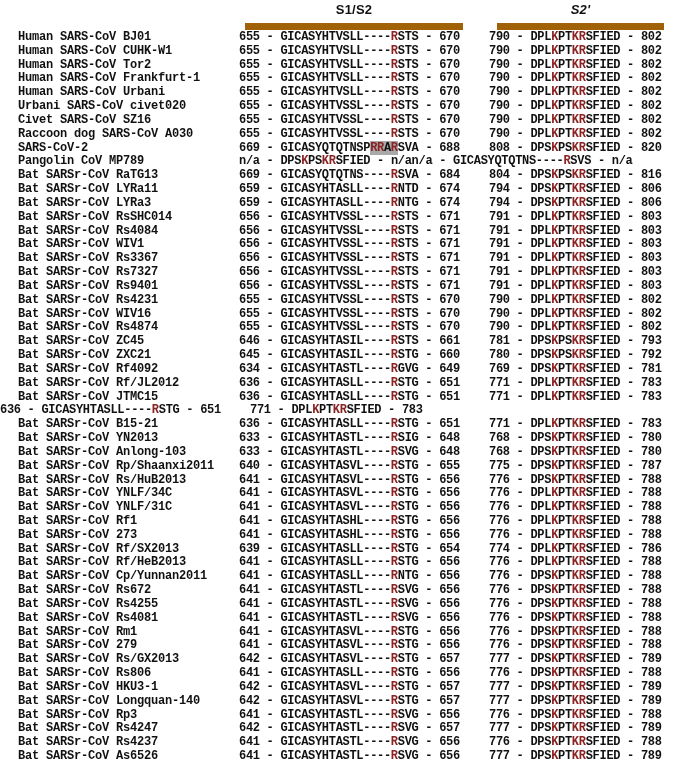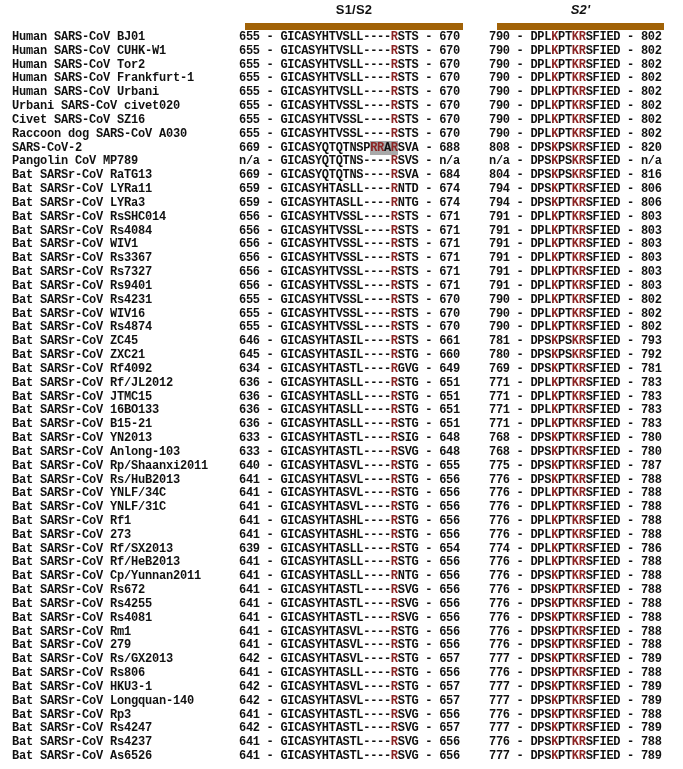--- a/index.html
+++ b/index.html
@@ -16,21 +16,21 @@
     font-weight:bold; font-size:13px; letter-spacing:0.2px;
   }
   .colhead.s1 { left:245px; width:218px; }
   .colhead.s2 { left:497px; width:167px;font-style:italic; }
   .rows { position:absolute; top:31px; left:0; width:683px; }
   .row {
     height:13.83px; line-height:13.83px; white-space:pre;
     font-size:12px; display:flex; align-items:center;
   }
   .vname {
-    display:inline-block; width:239px; padding-left:12px;
+    display:inline-block; width:239px; padding-left:18px;
     letter-spacing:-0.2px; overflow:hidden; box-sizing:border-box;
   }
   .block { display:inline-block; letter-spacing:-0.3px; }
   .block.s1b { width:250px; }
   .red { color:var(--red); }
   .hlbg { background:var(--hl); }
 </style>
 </head>
 <body>
 
@@ -44,39 +44,39 @@
   <div class="rows">
       <div class="row"><span class="vname">Human SARS-CoV BJ01</span><span class="block s1b"><span>655 - </span><span>GICASYHTVSLL----</span><span class="red">R</span><span>STS</span><span> - 670</span></span><span class="block s2b"><span>790 - </span><span>DPL</span><span class="red">K</span><span>PT</span><span class="red">KR</span><span>SFIED</span><span> - 802</span></span></div>
       <div class="row"><span class="vname">Human SARS-CoV CUHK-W1</span><span class="block s1b"><span>655 - </span><span>GICASYHTVSLL----</span><span class="red">R</span><span>STS</span><span> - 670</span></span><span class="block s2b"><span>790 - </span><span>DPL</span><span class="red">K</span><span>PT</span><span class="red">KR</span><span>SFIED</span><span> - 802</span></span></div>
       <div class="row"><span class="vname">Human SARS-CoV Tor2</span><span class="block s1b"><span>655 - </span><span>GICASYHTVSLL----</span><span class="red">R</span><span>STS</span><span> - 670</span></span><span class="block s2b"><span>790 - </span><span>DPL</span><span class="red">K</span><span>PT</span><span class="red">KR</span><span>SFIED</span><span> - 802</span></span></div>
       <div class="row"><span class="vname">Human SARS-CoV Frankfurt-1</span><span class="block s1b"><span>655 - </span><span>GICASYHTVSLL----</span><span class="red">R</span><span>STS</span><span> - 670</span></span><span class="block s2b"><span>790 - </span><span>DPL</span><span class="red">K</span><span>PT</span><span class="red">KR</span><span>SFIED</span><span> - 802</span></span></div>
       <div class="row"><span class="vname">Human SARS-CoV Urbani</span><span class="block s1b"><span>655 - </span><span>GICASYHTVSLL----</span><span class="red">R</span><span>STS</span><span> - 670</span></span><span class="block s2b"><span>790 - </span><span>DPL</span><span class="red">K</span><span>PT</span><span class="red">KR</span><span>SFIED</span><span> - 802</span></span></div>
       <div class="row"><span class="vname">Urbani SARS-CoV civet020</span><span class="block s1b"><span>655 - </span><span>GICASYHTVSSL----</span><span class="red">R</span><span>STS</span><span> - 670</span></span><span class="block s2b"><span>790 - </span><span>DPL</span><span class="red">K</span><span>PT</span><span class="red">KR</span><span>SFIED</span><span> - 802</span></span></div>
       <div class="row"><span class="vname">Civet SARS-CoV SZ16</span><span class="block s1b"><span>655 - </span><span>GICASYHTVSSL----</span><span class="red">R</span><span>STS</span><span> - 670</span></span><span class="block s2b"><span>790 - </span><span>DPL</span><span class="red">K</span><span>PT</span><span class="red">KR</span><span>SFIED</span><span> - 802</span></span></div>
       <div class="row"><span class="vname">Raccoon dog SARS-CoV A030</span><span class="block s1b"><span>655 - </span><span>GICASYHTVSSL----</span><span class="red">R</span><span>STS</span><span> - 670</span></span><span class="block s2b"><span>790 - </span><span>DPL</span><span class="red">K</span><span>PT</span><span class="red">KR</span><span>SFIED</span><span> - 802</span></span></div>
       <div class="row"><span class="vname">SARS-CoV-2</span><span class="block s1b"><span>669 - </span><span>GICASYQTQTNSP</span><span class="red hlbg">RR</span><span class="hlbg">A</span><span class="red hlbg">R</span><span>SVA</span><span> - 688</span></span><span class="block s2b"><span>808 - </span><span>DPS</span><span class="red">K</span><span>PS</span><span class="red">KR</span><span>SFIED</span><span> - 820</span></span></div>
-      <div class="row"><span class="vname">Pangolin CoV MP789</span><span class="block s1b"><span>n/a - </span><span>GICASYQTQTNS----</span><span class="red">R</span><span>SVS</span><span> - n/a</span></span><span class="block s2b"><span>n/a - </span><span>DPS</span><span class="red">K</span><span>PS</span><span class="red">KR</span><span>SFIED</span><span> - n/a</span></span></div>
+      <div class="row"><span class="vname">Pangolin CoV MP789</span><span class="block s2b"><span>n/a - </span><span>DPS</span><span class="red">K</span><span>PS</span><span class="red">KR</span><span>SFIED</span><span> - n/a</span></span><span class="block s1b"><span>n/a - </span><span>GICASYQTQTNS----</span><span class="red">R</span><span>SVS</span><span> - n/a</span></span></div>
       <div class="row"><span class="vname">Bat SARSr-CoV RaTG13</span><span class="block s1b"><span>669 - </span><span>GICASYQTQTNS----</span><span class="red">R</span><span>SVA</span><span> - 684</span></span><span class="block s2b"><span>804 - </span><span>DPS</span><span class="red">K</span><span>PS</span><span class="red">KR</span><span>SFIED</span><span> - 816</span></span></div>
       <div class="row"><span class="vname">Bat SARSr-CoV LYRa11</span><span class="block s1b"><span>659 - </span><span>GICASYHTASLL----</span><span class="red">R</span><span>NTD</span><span> - 674</span></span><span class="block s2b"><span>794 - </span><span>DPS</span><span class="red">K</span><span>PT</span><span class="red">KR</span><span>SFIED</span><span> - 806</span></span></div>
       <div class="row"><span class="vname">Bat SARSr-CoV LYRa3</span><span class="block s1b"><span>659 - </span><span>GICASYHTASLL----</span><span class="red">R</span><span>NTG</span><span> - 674</span></span><span class="block s2b"><span>794 - </span><span>DPS</span><span class="red">K</span><span>PT</span><span class="red">KR</span><span>SFIED</span><span> - 806</span></span></div>
       <div class="row"><span class="vname">Bat SARSr-CoV RsSHC014</span><span class="block s1b"><span>656 - </span><span>GICASYHTVSSL----</span><span class="red">R</span><span>STS</span><span> - 671</span></span><span class="block s2b"><span>791 - </span><span>DPL</span><span class="red">K</span><span>PT</span><span class="red">KR</span><span>SFIED</span><span> - 803</span></span></div>
       <div class="row"><span class="vname">Bat SARSr-CoV Rs4084</span><span class="block s1b"><span>656 - </span><span>GICASYHTVSSL----</span><span class="red">R</span><span>STS</span><span> - 671</span></span><span class="block s2b"><span>791 - </span><span>DPL</span><span class="red">K</span><span>PT</span><span class="red">KR</span><span>SFIED</span><span> - 803</span></span></div>
       <div class="row"><span class="vname">Bat SARSr-CoV WIV1</span><span class="block s1b"><span>656 - </span><span>GICASYHTVSSL----</span><span class="red">R</span><span>STS</span><span> - 671</span></span><span class="block s2b"><span>791 - </span><span>DPL</span><span class="red">K</span><span>PT</span><span class="red">KR</span><span>SFIED</span><span> - 803</span></span></div>
       <div class="row"><span class="vname">Bat SARSr-CoV Rs3367</span><span class="block s1b"><span>656 - </span><span>GICASYHTVSSL----</span><span class="red">R</span><span>STS</span><span> - 671</span></span><span class="block s2b"><span>791 - </span><span>DPL</span><span class="red">K</span><span>PT</span><span class="red">KR</span><span>SFIED</span><span> - 803</span></span></div>
       <div class="row"><span class="vname">Bat SARSr-CoV Rs7327</span><span class="block s1b"><span>656 - </span><span>GICASYHTVSSL----</span><span class="red">R</span><span>STS</span><span> - 671</span></span><span class="block s2b"><span>791 - </span><span>DPL</span><span class="red">K</span><span>PT</span><span class="red">KR</span><span>SFIED</span><span> - 803</span></span></div>
       <div class="row"><span class="vname">Bat SARSr-CoV Rs9401</span><span class="block s1b"><span>656 - </span><span>GICASYHTVSSL----</span><span class="red">R</span><span>STS</span><span> - 671</span></span><span class="block s2b"><span>791 - </span><span>DPL</span><span class="red">K</span><span>PT</span><span class="red">KR</span><span>SFIED</span><span> - 803</span></span></div>
       <div class="row"><span class="vname">Bat SARSr-CoV Rs4231</span><span class="block s1b"><span>655 - </span><span>GICASYHTVSSL----</span><span class="red">R</span><span>STS</span><span> - 670</span></span><span class="block s2b"><span>790 - </span><span>DPL</span><span class="red">K</span><span>PT</span><span class="red">KR</span><span>SFIED</span><span> - 802</span></span></div>
       <div class="row"><span class="vname">Bat SARSr-CoV WIV16</span><span class="block s1b"><span>655 - </span><span>GICASYHTVSSL----</span><span class="red">R</span><span>STS</span><span> - 670</span></span><span class="block s2b"><span>790 - </span><span>DPL</span><span class="red">K</span><span>PT</span><span class="red">KR</span><span>SFIED</span><span> - 802</span></span></div>
       <div class="row"><span class="vname">Bat SARSr-CoV Rs4874</span><span class="block s1b"><span>655 - </span><span>GICASYHTVSSL----</span><span class="red">R</span><span>STS</span><span> - 670</span></span><span class="block s2b"><span>790 - </span><span>DPL</span><span class="red">K</span><span>PT</span><span class="red">KR</span><span>SFIED</span><span> - 802</span></span></div>
       <div class="row"><span class="vname">Bat SARSr-CoV ZC45</span><span class="block s1b"><span>646 - </span><span>GICASYHTASIL----</span><span class="red">R</span><span>STS</span><span> - 661</span></span><span class="block s2b"><span>781 - </span><span>DPS</span><span class="red">K</span><span>PS</span><span class="red">KR</span><span>SFIED</span><span> - 793</span></span></div>
       <div class="row"><span class="vname">Bat SARSr-CoV ZXC21</span><span class="block s1b"><span>645 - </span><span>GICASYHTASIL----</span><span class="red">R</span><span>STG</span><span> - 660</span></span><span class="block s2b"><span>780 - </span><span>DPS</span><span class="red">K</span><span>PS</span><span class="red">KR</span><span>SFIED</span><span> - 792</span></span></div>
       <div class="row"><span class="vname">Bat SARSr-CoV Rf4092</span><span class="block s1b"><span>634 - </span><span>GICASYHTASTL----</span><span class="red">R</span><span>GVG</span><span> - 649</span></span><span class="block s2b"><span>769 - </span><span>DPS</span><span class="red">K</span><span>PT</span><span class="red">KR</span><span>SFIED</span><span> - 781</span></span></div>
       <div class="row"><span class="vname">Bat SARSr-CoV Rf/JL2012</span><span class="block s1b"><span>636 - </span><span>GICASYHTASLL----</span><span class="red">R</span><span>STG</span><span> - 651</span></span><span class="block s2b"><span>771 - </span><span>DPL</span><span class="red">K</span><span>PT</span><span class="red">KR</span><span>SFIED</span><span> - 783</span></span></div>
       <div class="row"><span class="vname">Bat SARSr-CoV JTMC15</span><span class="block s1b"><span>636 - </span><span>GICASYHTASLL----</span><span class="red">R</span><span>STG</span><span> - 651</span></span><span class="block s2b"><span>771 - </span><span>DPL</span><span class="red">K</span><span>PT</span><span class="red">KR</span><span>SFIED</span><span> - 783</span></span></div>
-      <div class="row"><span class="vname">Bat SARSr-CoV 16BO133</span><span class="block s1b"><span>636 - </span><span>GICASYHTASLL----</span><span class="red">R</span><span>STG</span><span> - 651</span></span><span class="block s2b"><span>771 - </span><span>DPL</span><span class="red">K</span><span>PT</span><span class="red">KR</span><span>SFIED</span><span> - 783</span></span></div>
+      <div class="row"><span class="block s1b"><span>636 - </span><span>GICASYHTASLL----</span><span class="red">R</span><span>STG</span><span> - 651</span></span><span class="block s2b"><span>771 - </span><span>DPL</span><span class="red">K</span><span>PT</span><span class="red">KR</span><span>SFIED</span><span> - 783</span></span></div>
       <div class="row"><span class="vname">Bat SARSr-CoV B15-21</span><span class="block s1b"><span>636 - </span><span>GICASYHTASLL----</span><span class="red">R</span><span>STG</span><span> - 651</span></span><span class="block s2b"><span>771 - </span><span>DPL</span><span class="red">K</span><span>PT</span><span class="red">KR</span><span>SFIED</span><span> - 783</span></span></div>
       <div class="row"><span class="vname">Bat SARSr-CoV YN2013</span><span class="block s1b"><span>633 - </span><span>GICASYHTASTL----</span><span class="red">R</span><span>SIG</span><span> - 648</span></span><span class="block s2b"><span>768 - </span><span>DPS</span><span class="red">K</span><span>PT</span><span class="red">KR</span><span>SFIED</span><span> - 780</span></span></div>
       <div class="row"><span class="vname">Bat SARSr-CoV Anlong-103</span><span class="block s1b"><span>633 - </span><span>GICASYHTASTL----</span><span class="red">R</span><span>SVG</span><span> - 648</span></span><span class="block s2b"><span>768 - </span><span>DPS</span><span class="red">K</span><span>PT</span><span class="red">KR</span><span>SFIED</span><span> - 780</span></span></div>
       <div class="row"><span class="vname">Bat SARSr-CoV Rp/Shaanxi2011</span><span class="block s1b"><span>640 - </span><span>GICASYHTASVL----</span><span class="red">R</span><span>STG</span><span> - 655</span></span><span class="block s2b"><span>775 - </span><span>DPS</span><span class="red">K</span><span>PT</span><span class="red">KR</span><span>SFIED</span><span> - 787</span></span></div>
       <div class="row"><span class="vname">Bat SARSr-CoV Rs/HuB2013</span><span class="block s1b"><span>641 - </span><span>GICASYHTASVL----</span><span class="red">R</span><span>STG</span><span> - 656</span></span><span class="block s2b"><span>776 - </span><span>DPS</span><span class="red">K</span><span>PT</span><span class="red">KR</span><span>SFIED</span><span> - 788</span></span></div>
       <div class="row"><span class="vname">Bat SARSr-CoV YNLF/34C</span><span class="block s1b"><span>641 - </span><span>GICASYHTASVL----</span><span class="red">R</span><span>STG</span><span> - 656</span></span><span class="block s2b"><span>776 - </span><span>DPL</span><span class="red">K</span><span>PT</span><span class="red">KR</span><span>SFIED</span><span> - 788</span></span></div>
       <div class="row"><span class="vname">Bat SARSr-CoV YNLF/31C</span><span class="block s1b"><span>641 - </span><span>GICASYHTASVL----</span><span class="red">R</span><span>STG</span><span> - 656</span></span><span class="block s2b"><span>776 - </span><span>DPL</span><span class="red">K</span><span>PT</span><span class="red">KR</span><span>SFIED</span><span> - 788</span></span></div>
       <div class="row"><span class="vname">Bat SARSr-CoV Rf1</span><span class="block s1b"><span>641 - </span><span>GICASYHTASHL----</span><span class="red">R</span><span>STG</span><span> - 656</span></span><span class="block s2b"><span>776 - </span><span>DPL</span><span class="red">K</span><span>PT</span><span class="red">KR</span><span>SFIED</span><span> - 788</span></span></div>
       <div class="row"><span class="vname">Bat SARSr-CoV 273</span><span class="block s1b"><span>641 - </span><span>GICASYHTASHL----</span><span class="red">R</span><span>STG</span><span> - 656</span></span><span class="block s2b"><span>776 - </span><span>DPL</span><span class="red">K</span><span>PT</span><span class="red">KR</span><span>SFIED</span><span> - 788</span></span></div>
       <div class="row"><span class="vname">Bat SARSr-CoV Rf/SX2013</span><span class="block s1b"><span>639 - </span><span>GICASYHTASLL----</span><span class="red">R</span><span>STG</span><span> - 654</span></span><span class="block s2b"><span>774 - </span><span>DPL</span><span class="red">K</span><span>PT</span><span class="red">KR</span><span>SFIED</span><span> - 786</span></span></div>

